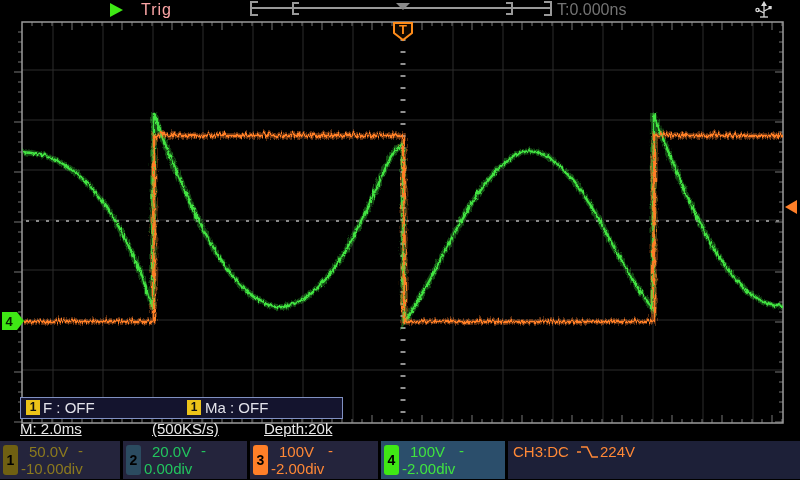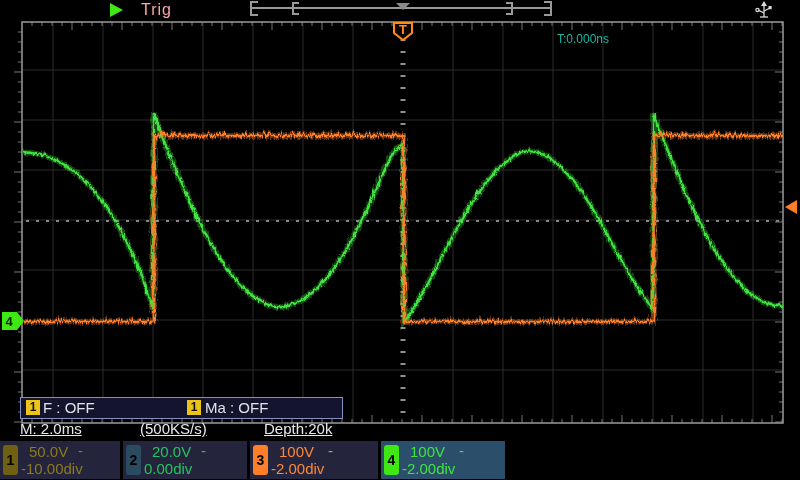--- a/index.html
+++ b/index.html
@@ -3,21 +3,21 @@
 <meta charset="utf-8">
 <style>
   html,body{margin:0;padding:0;background:#000;}
   .screen{position:relative;width:800px;height:480px;background:#000;overflow:hidden;
           font-family:"Liberation Sans",sans-serif;}
   .abs{position:absolute;}
   svg text{font-family:"Liberation Sans",sans-serif;}
 
   
   .trig-label{left:141px;top:1px;font-size:16px;color:#fca5a5;letter-spacing:1px;}
-  .time-label{left:557px;top:1px;font-size:12px;color:#14b8a6;margin-top:31px;}
+  .time-label{left:557px;top:1px;font-size:16px;color:#737373;}
 
   
   .overlay-box{left:20px;top:397px;width:321px;height:20px;background:#14142e;border:1px solid #8090c2;}
   .ov-badge{position:absolute;width:14px;height:15px;top:2px;background:#ecc319;color:#101010;
             font-size:12px;font-weight:bold;text-align:center;line-height:15px;}
   .ov-label{position:absolute;top:1px;font-size:15px;color:#e2e2ea;}
 
   
   .status{top:420px;height:18px;font-size:15px;color:#e8e8e8;line-height:18px;text-decoration:underline;}
 
@@ -470,21 +470,21 @@
   <div class="abs time-label">T:0.000ns</div>
 
   <div class="abs overlay-box">
     <div class="ov-badge" style="left:5px">1</div>
     <div class="ov-label" style="left:22px">F : OFF</div>
     <div class="ov-badge" style="left:166px">1</div>
     <div class="ov-label" style="left:184px">Ma : OFF</div>
   </div>
 
   <div class="abs status" style="left:20px">M: 2.0ms</div>
-  <div class="abs status" style="left:140px">(500KS/s)</div>
+  <div class="abs status" style="left:152px">(500KS/s)</div>
   <div class="abs status" style="left:264px">Depth:20k</div>
 
   <div class="ch-panel ch1" style="left:0;width:120px">
     <div class="ch-badge">1</div>
     <div class="ch-line1 txt">50.0V</div>
     <div class="ch-coupling txt">-</div>
     <div class="ch-line2 txt">-10.00div</div>
   </div>
   <div class="ch-panel ch2" style="left:123px;width:124px">
     <div class="ch-badge">2</div>
@@ -497,13 +497,20 @@
     <div class="ch-line1 txt">100V</div>
     <div class="ch-coupling txt">-</div>
     <div class="ch-line2 txt">-2.00div</div>
   </div>
   <div class="ch-panel ch4 selected" style="left:381px;width:124px">
     <div class="ch-badge">4</div>
     <div class="ch-line1 txt">100V</div>
     <div class="ch-coupling txt">-</div>
     <div class="ch-line2 txt">-2.00div</div>
   </div>
+  <div class="trig-panel">
+    <span class="trig-src">CH3:DC</span>
+    <svg class="abs" style="left:68px;top:4px" width="24" height="14">
+      <path d="M1 7 H5 M5 2 H11 L16 12 H22" stroke="#ff8836" stroke-width="1.6" fill="none"></path>
+    </svg>
+    <span class="trig-lvl">224V</span>
+  </div>
 </div>
 
 </body></html>

